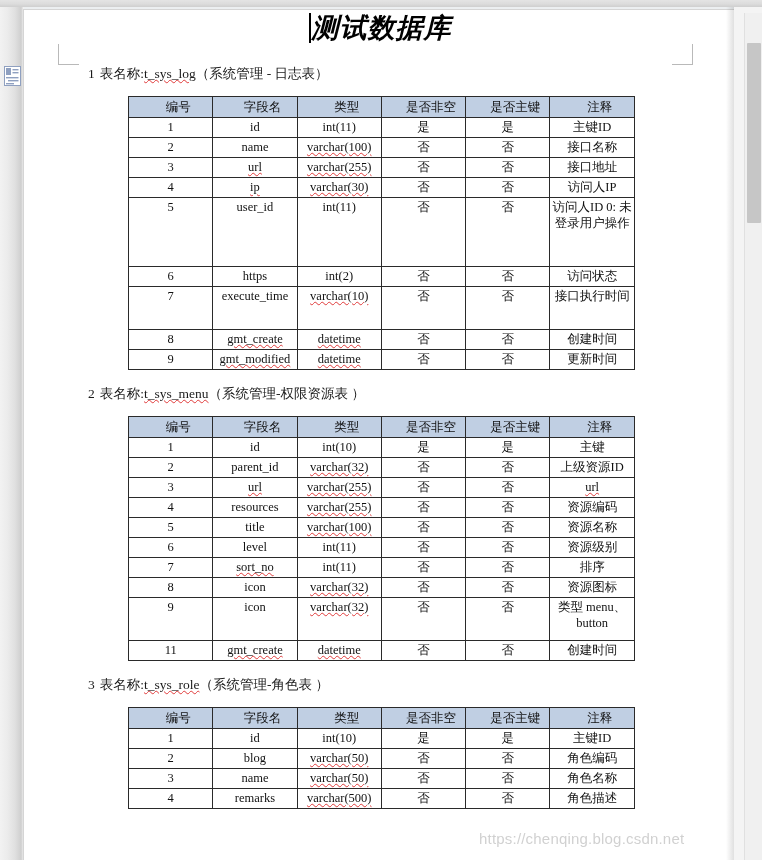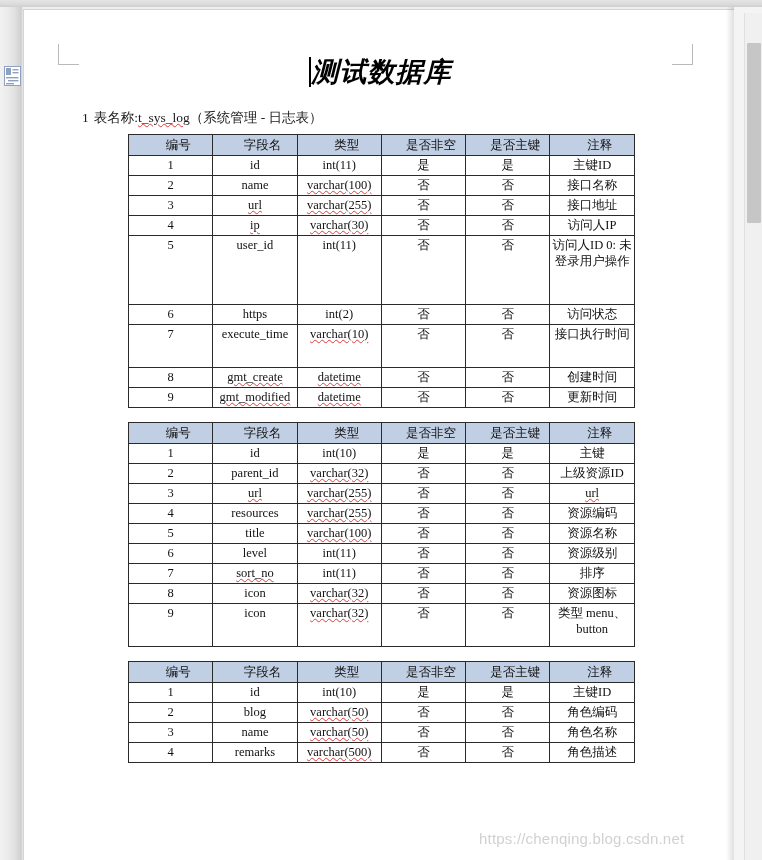--- a/index.html
+++ b/index.html
@@ -113,37 +113,36 @@
 
   
   .doc-title {
     text-align: center;
     font-size: 27px;
     font-style: italic;
     font-weight: 700;
     color: #000000;
     letter-spacing: 1px;
     margin: 0;
-    padding-top: 44px;
     position: relative;
   }
   .title-caret {
     display: inline-block;
     width: 2px;
     height: 30px;
     background: #000;
     vertical-align: -6px;
     margin-right: 1px;
   }
 
   
   .tbl-heading {
     font-size: 13.5px;
     color: #1a1a1a;
-    margin: 6px;
+    margin: 12px;
     padding: 0 0 0 52px;
     line-height: 20px;
     white-space: nowrap;
   }
   .tbl-heading .num { margin-right: 5px; }
   .sp { 
     text-decoration: underline;
     text-decoration-style: wavy;
     text-decoration-color: #e03b3b;
     text-decoration-thickness: 1px;
@@ -321,20 +320,21 @@
                 <td><span class="sp">datetime</span></td>
                 <td>否</td>
                 <td>否</td>
                 <td>更新时间</td>
               </tr>
             </tbody>
         </table>
       </div>
 
       <div class="block">
+        <p class="tbl-heading"><span class="num">2</span><span>表名称:</span><span class="sp">t_sys_menu</span><span>（系统管理-权限资源表 ）</span></p>
         <table class="schema">
           <colgroup>
               <col>
               <col>
               <col>
               <col>
               <col>
               <col>
             </colgroup>
           <thead>
@@ -413,25 +413,34 @@
                 <td>资源图标</td>
               </tr>
               <tr>
                 <td class="tall-2">9</td>
                 <td class="tall-2">icon</td>
                 <td class="tall-2"><span class="sp">varchar(32)</span></td>
                 <td class="tall-2">否</td>
                 <td class="tall-2">否</td>
                 <td class="tall-2">类型 menu、button</td>
               </tr>
+              <tr>
+                <td>11</td>
+                <td><span class="sp">gmt_create</span></td>
+                <td><span class="sp">datetime</span></td>
+                <td>否</td>
+                <td>否</td>
+                <td>创建时间</td>
+              </tr>
             </tbody>
         </table>
       </div>
 
       <div class="block">
+        <p class="tbl-heading"><span class="num">3</span><span>表名称:</span><span class="sp">t_sys_role</span><span>（系统管理-角色表 ）</span></p>
         <table class="schema">
           <colgroup>
               <col>
               <col>
               <col>
               <col>
               <col>
               <col>
             </colgroup>
           <thead>

